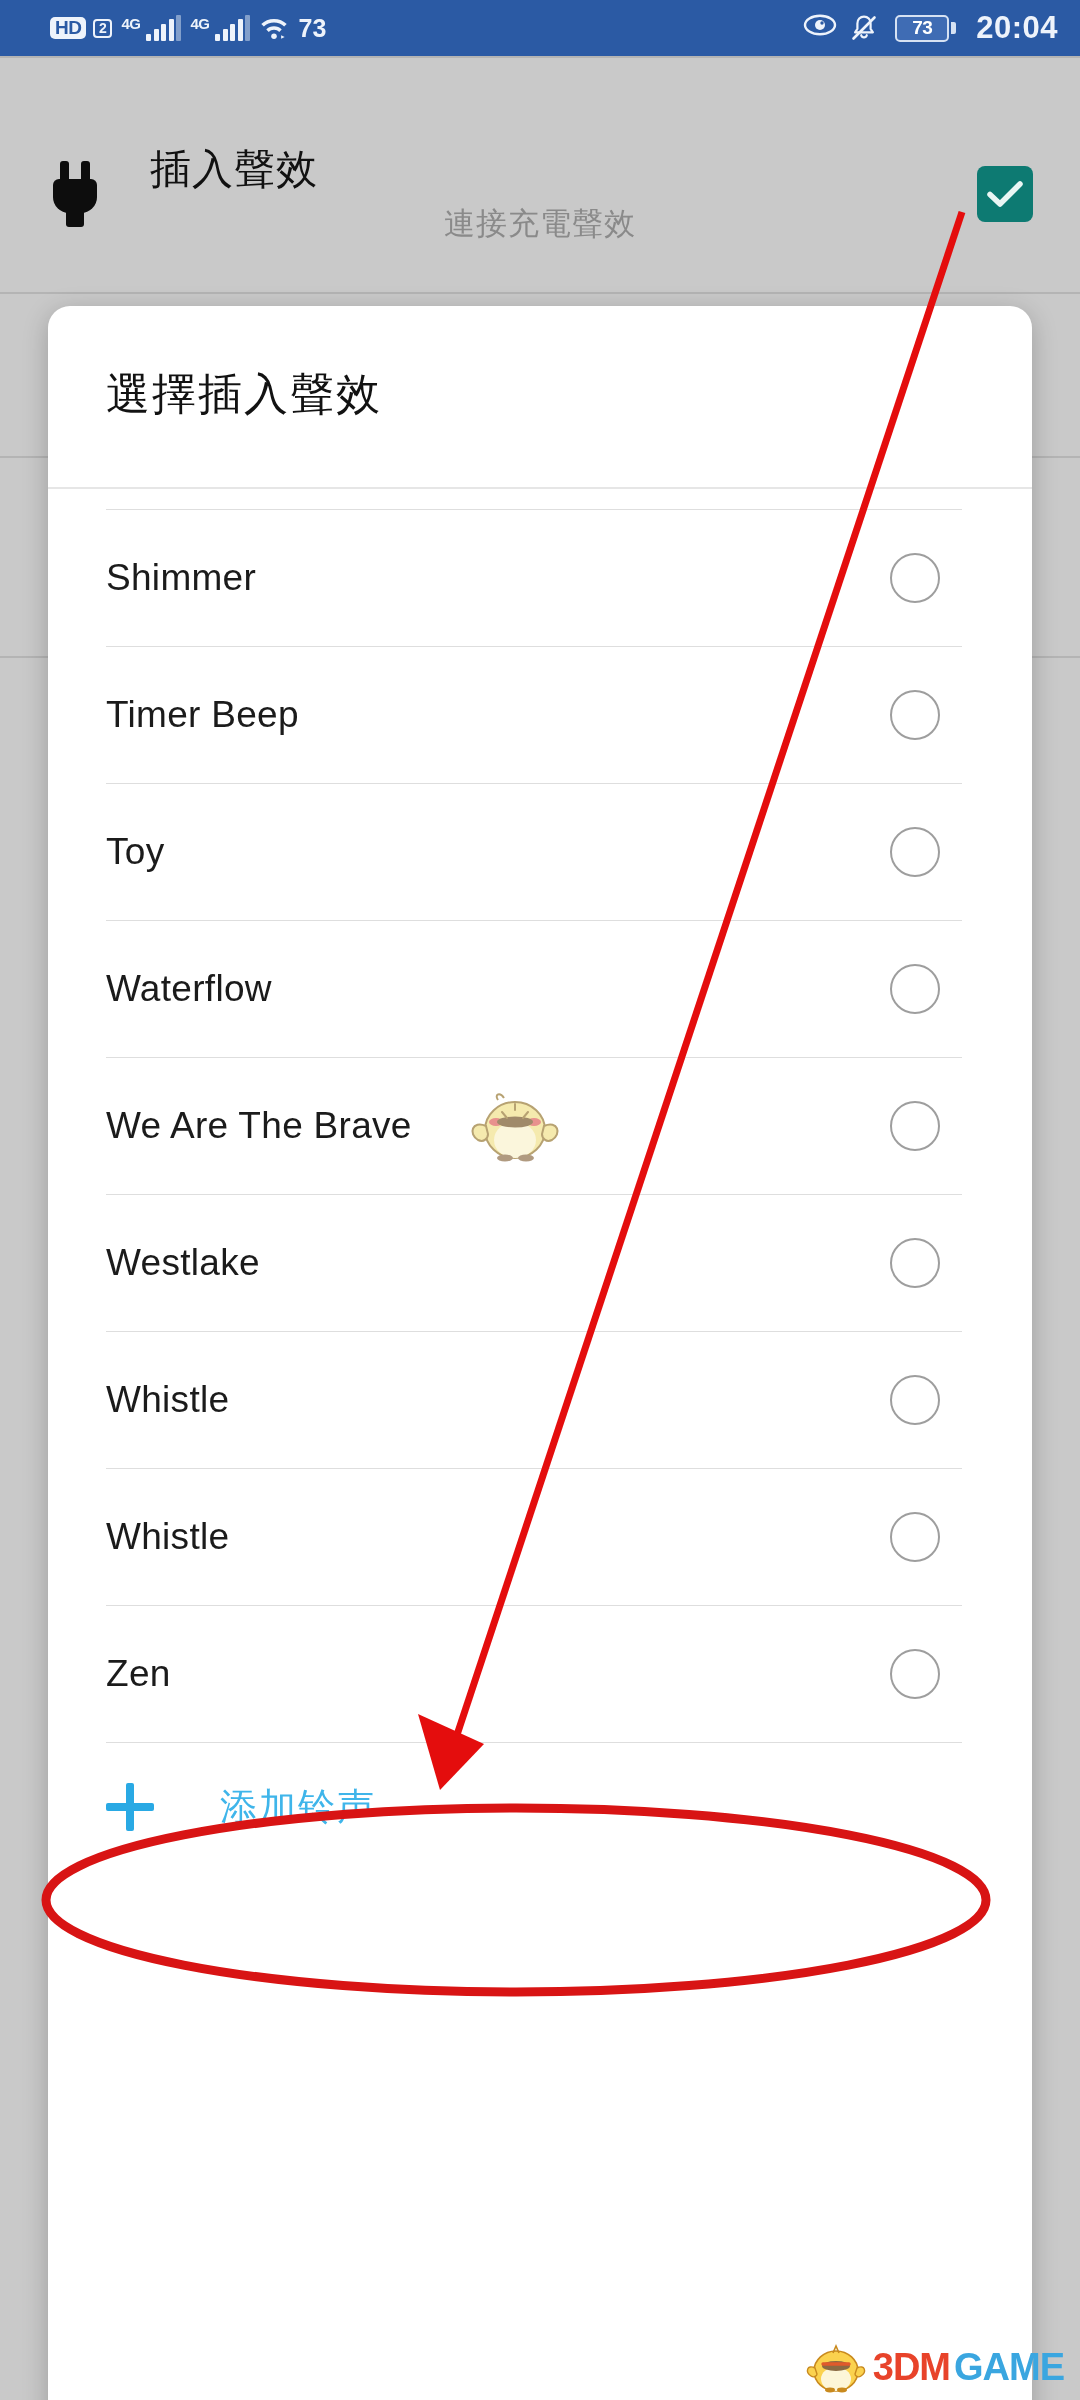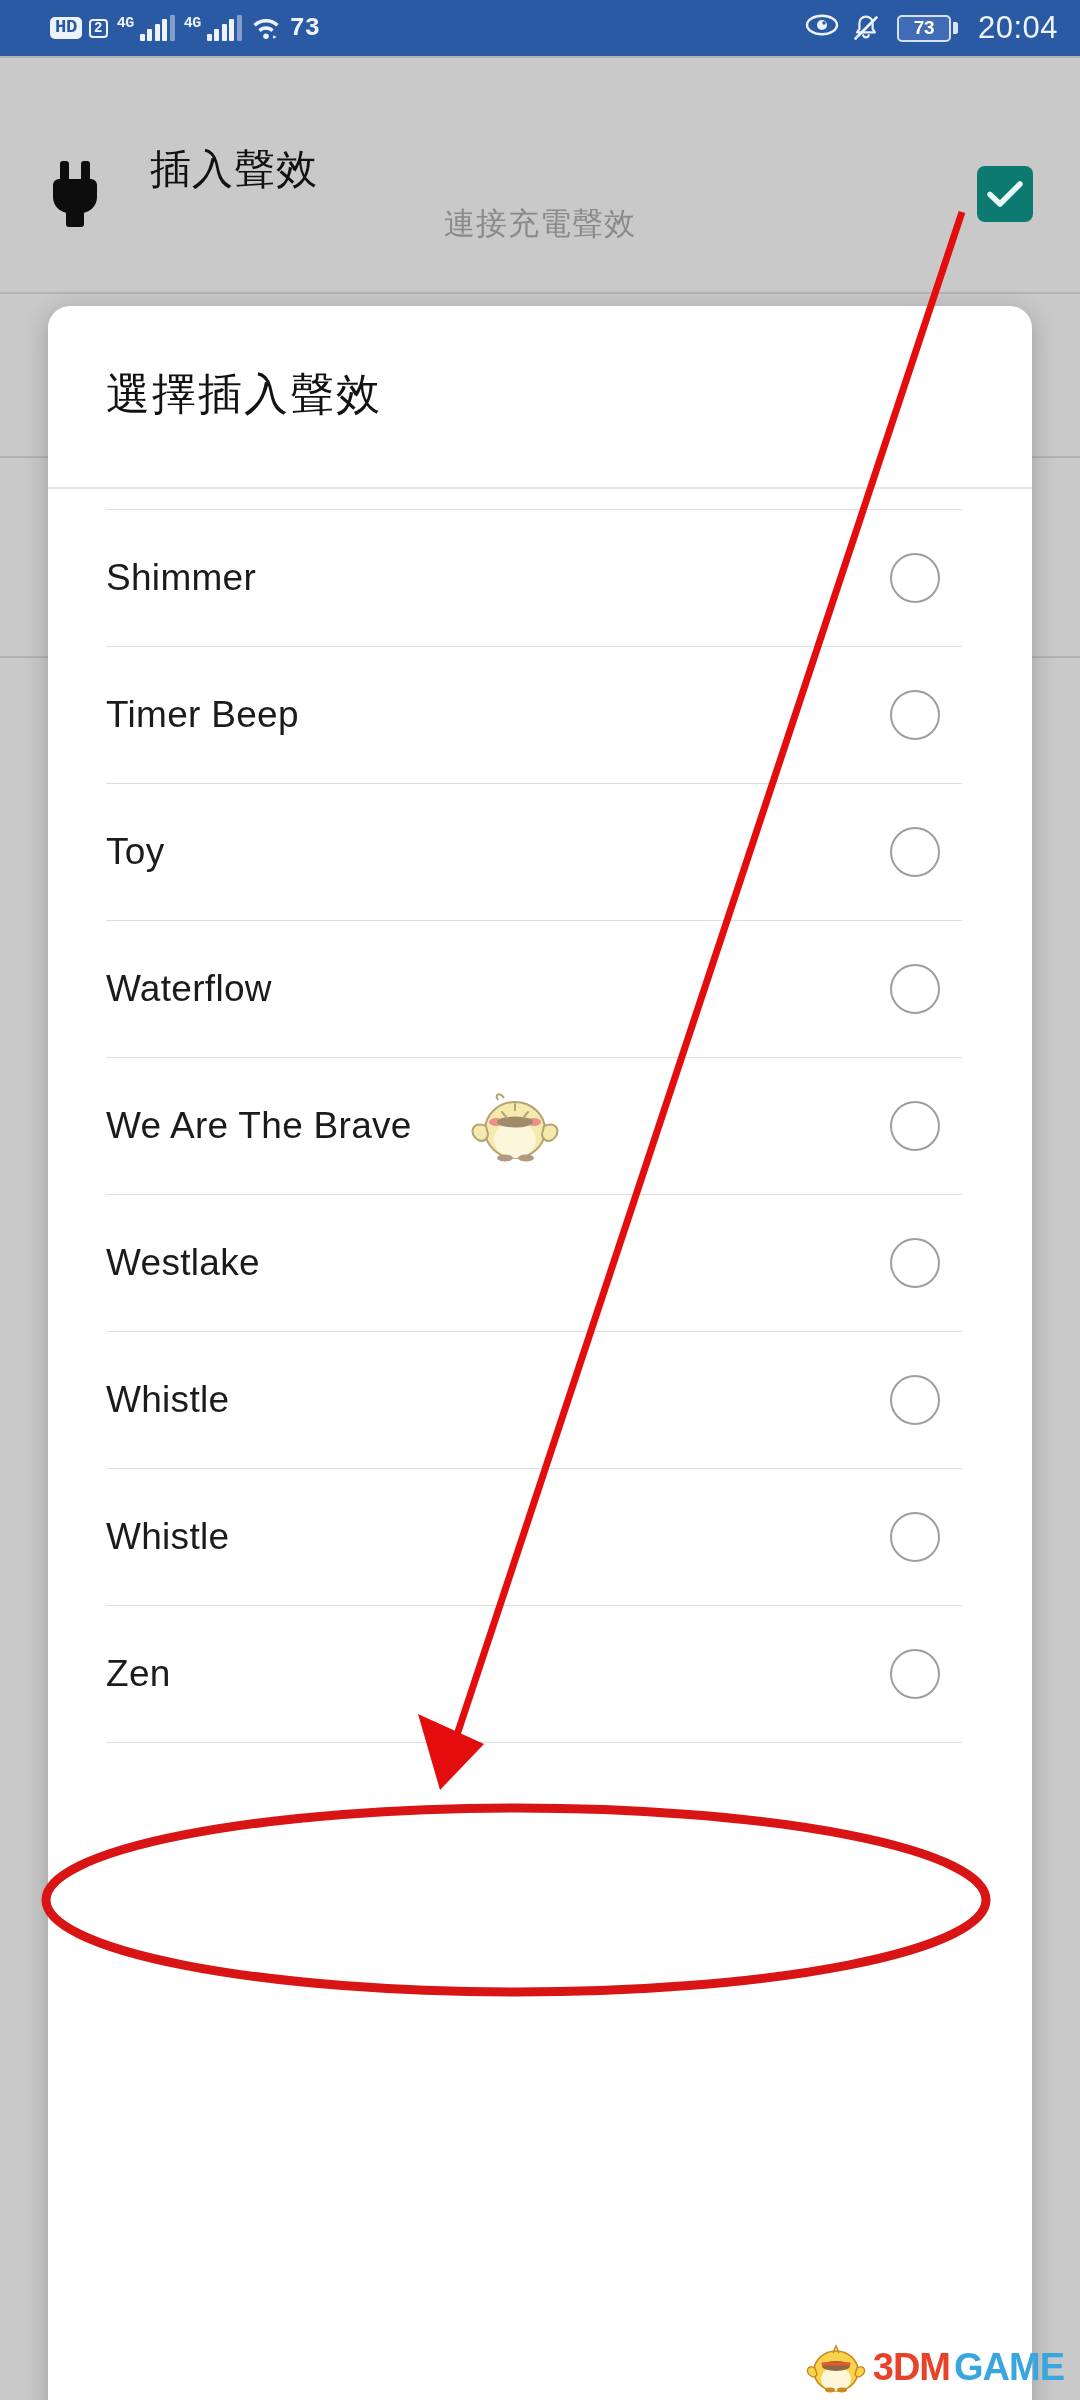--- a/index.html
+++ b/index.html
@@ -12,21 +12,21 @@
   }
 
   
   .statusbar{
     position:absolute; top:0; left:0; width:1080px; height:56px;
     background:#2b5aa4; color:#eef3fb;
     display:flex; align-items:center; justify-content:space-between;
     padding:0 22px;
   }
   .sb-left,.sb-right{ display:flex; align-items:center; }
-  .sb-left{ gap:9px; padding-left:28px;font-family:Liberation Mono, monospace; }
+  .sb-left{ gap:9px; padding-left:28px; }
   .sb-right{ gap:16px; }
 
   .hd-badge{
     display:inline-flex; align-items:center; justify-content:center;
     background:#eef3fb; color:#2b5aa4;
     font-size:19px; font-weight:bold;
     border-radius:5px; padding:1px 5px; line-height:1.05;
     letter-spacing:-0.5px;
   }
   .hd-sub{
@@ -52,21 +52,21 @@
   .battery{
     display:flex; align-items:center;
   }
   .batt-body{
     width:54px;height:27px;border:2.5px solid #d6e2f3;border-radius:5px;
     display:flex;align-items:center;justify-content:center;
     background:#3f6cb4;
   }
   .batt-body span{ font-size:19px;font-weight:bold;color:#ffffff;letter-spacing:-0.5px }
   .batt-cap{ width:5px;height:12px;background:#d6e2f3;border-radius:0 2px 2px 0;margin-left:2px }
-  .clock{ font-size:31px; font-weight:normal; letter-spacing:0.5px; margin-left:4px }
+  .clock{ font-size:31px; font-weight:bold; letter-spacing:0.5px; margin-left:4px }
 
   
   .bg-page{ position:absolute; top:56px; left:0; width:1080px; height:2344px; background:#c9c9c9; }
   .bg-row{
     position:absolute; left:0; width:1080px;
     display:flex; align-items:center;
   }
   .bg-row.r1{ top:40px; height:196px; }
   .hdr-icon{ width:150px; display:flex; justify-content:center; align-items:center; }
   .plug{ position:relative; width:52px; height:66px; }
@@ -308,20 +308,24 @@
         <span class="radio"></span>
       </div>
       <div class="row-rule"></div>
       <div class="row">
         <span class="label">Zen</span>
         <span class="radio"></span>
       </div>
       <div class="row-rule"></div>
     </div>
 
+  <div class="addrow">
+    <span class="plus"></span>
+    <span class="addlabel">添加铃声</span>
+  </div>
 
   <div class="footer">
     <div class="fbtn">取消</div>
     <div class="fdiv"></div>
     <div class="fbtn">确定</div>
   </div>
 </div>
 
 <svg class="anno" viewBox="0 0 1080 2400">
 

